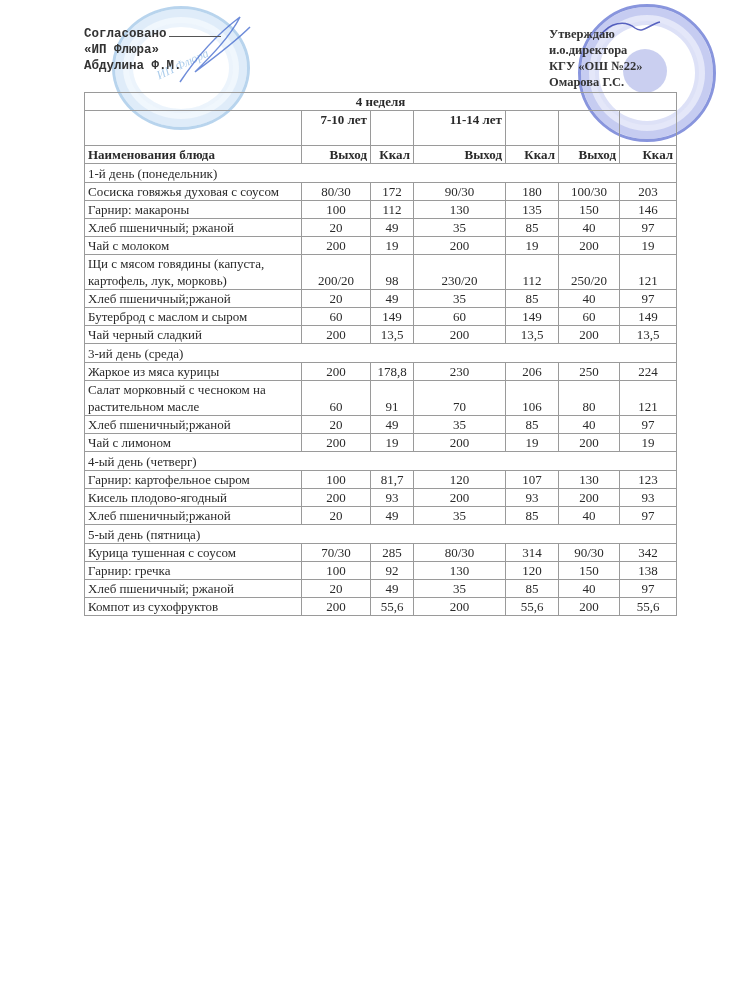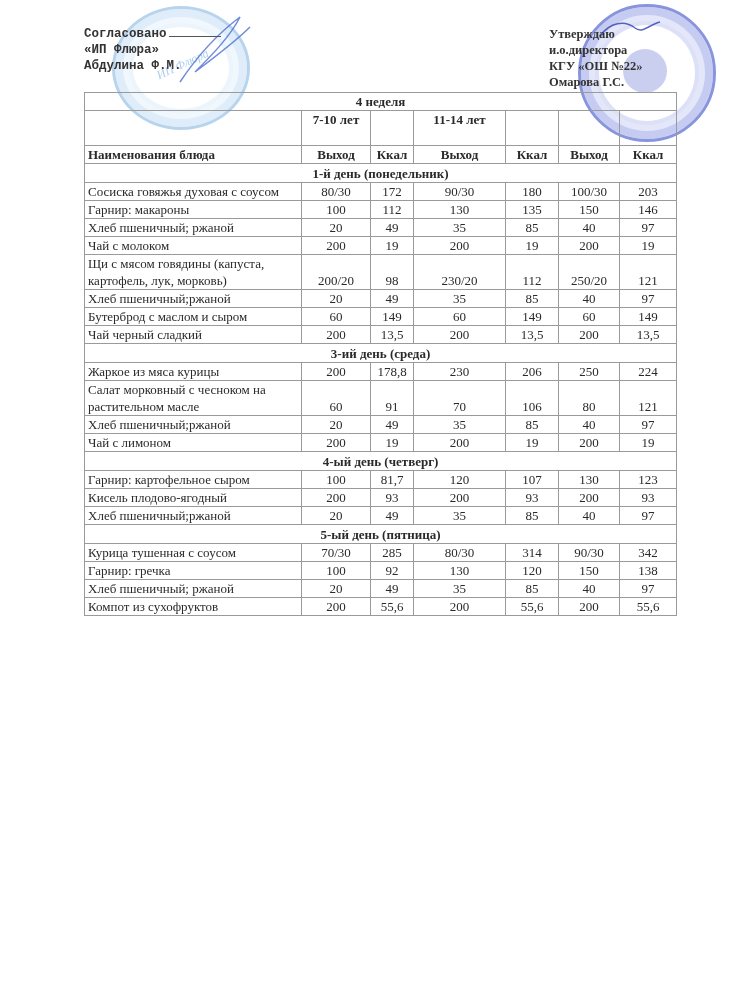--- a/index.html
+++ b/index.html
@@ -14,22 +14,22 @@
     border: 3px solid #7fb2e0; box-shadow: inset 0 0 0 8px rgba(140,190,235,0.35), inset 0 0 0 14px rgba(255,255,255,0.2), inset 0 0 0 18px rgba(140,190,235,0.3); }
   .stamp-right { left: 578px; top: 4px; width: 132px; height: 132px;
     border: 3px solid #3a4fc8; box-shadow: inset 0 0 0 8px rgba(70,90,210,0.35), inset 0 0 0 14px rgba(255,255,255,0.2), inset 0 0 0 18px rgba(70,90,210,0.3); opacity: 0.6; }
   .stamp-right .emblem { position:absolute; left: 42px; top: 42px; width: 44px; height: 44px; border-radius: 50%; background: rgba(60,80,200,0.45); }
   .stamp-left .txt { position:absolute; left: 40px; top: 48px; font-size: 12px; color: #6aa5dc; transform: rotate(-25deg); font-style: italic; }
   .signature { position: absolute; }
   table.menu { position: absolute; left: 84px; top: 92px; border-collapse: collapse; table-layout: fixed; width: 592px; }
   table.menu td { border: 1px solid #9a9a9a; font-size: 13px; padding: 0 3px; line-height: 17px; vertical-align: bottom; }
   table.menu td.num { text-align: center; }
   .bold { font-weight: bold; }
-  .center { text-align: center; }
-  .day td { font-weight: bold; text-align: center; height: 18px; }
+  .center { text-align: right; }
+  .day td { font-weight: normal; height: 18px; }
   .week td { font-weight: bold; text-align: center; height: 17px; }
 </style>
 </head>
 <body>
 
 <div class="stamp stamp-left">
   <span class="txt">ИП Флюра</span>
 </div>
 <div class="stamp stamp-right">
   <div class="emblem"></div>

